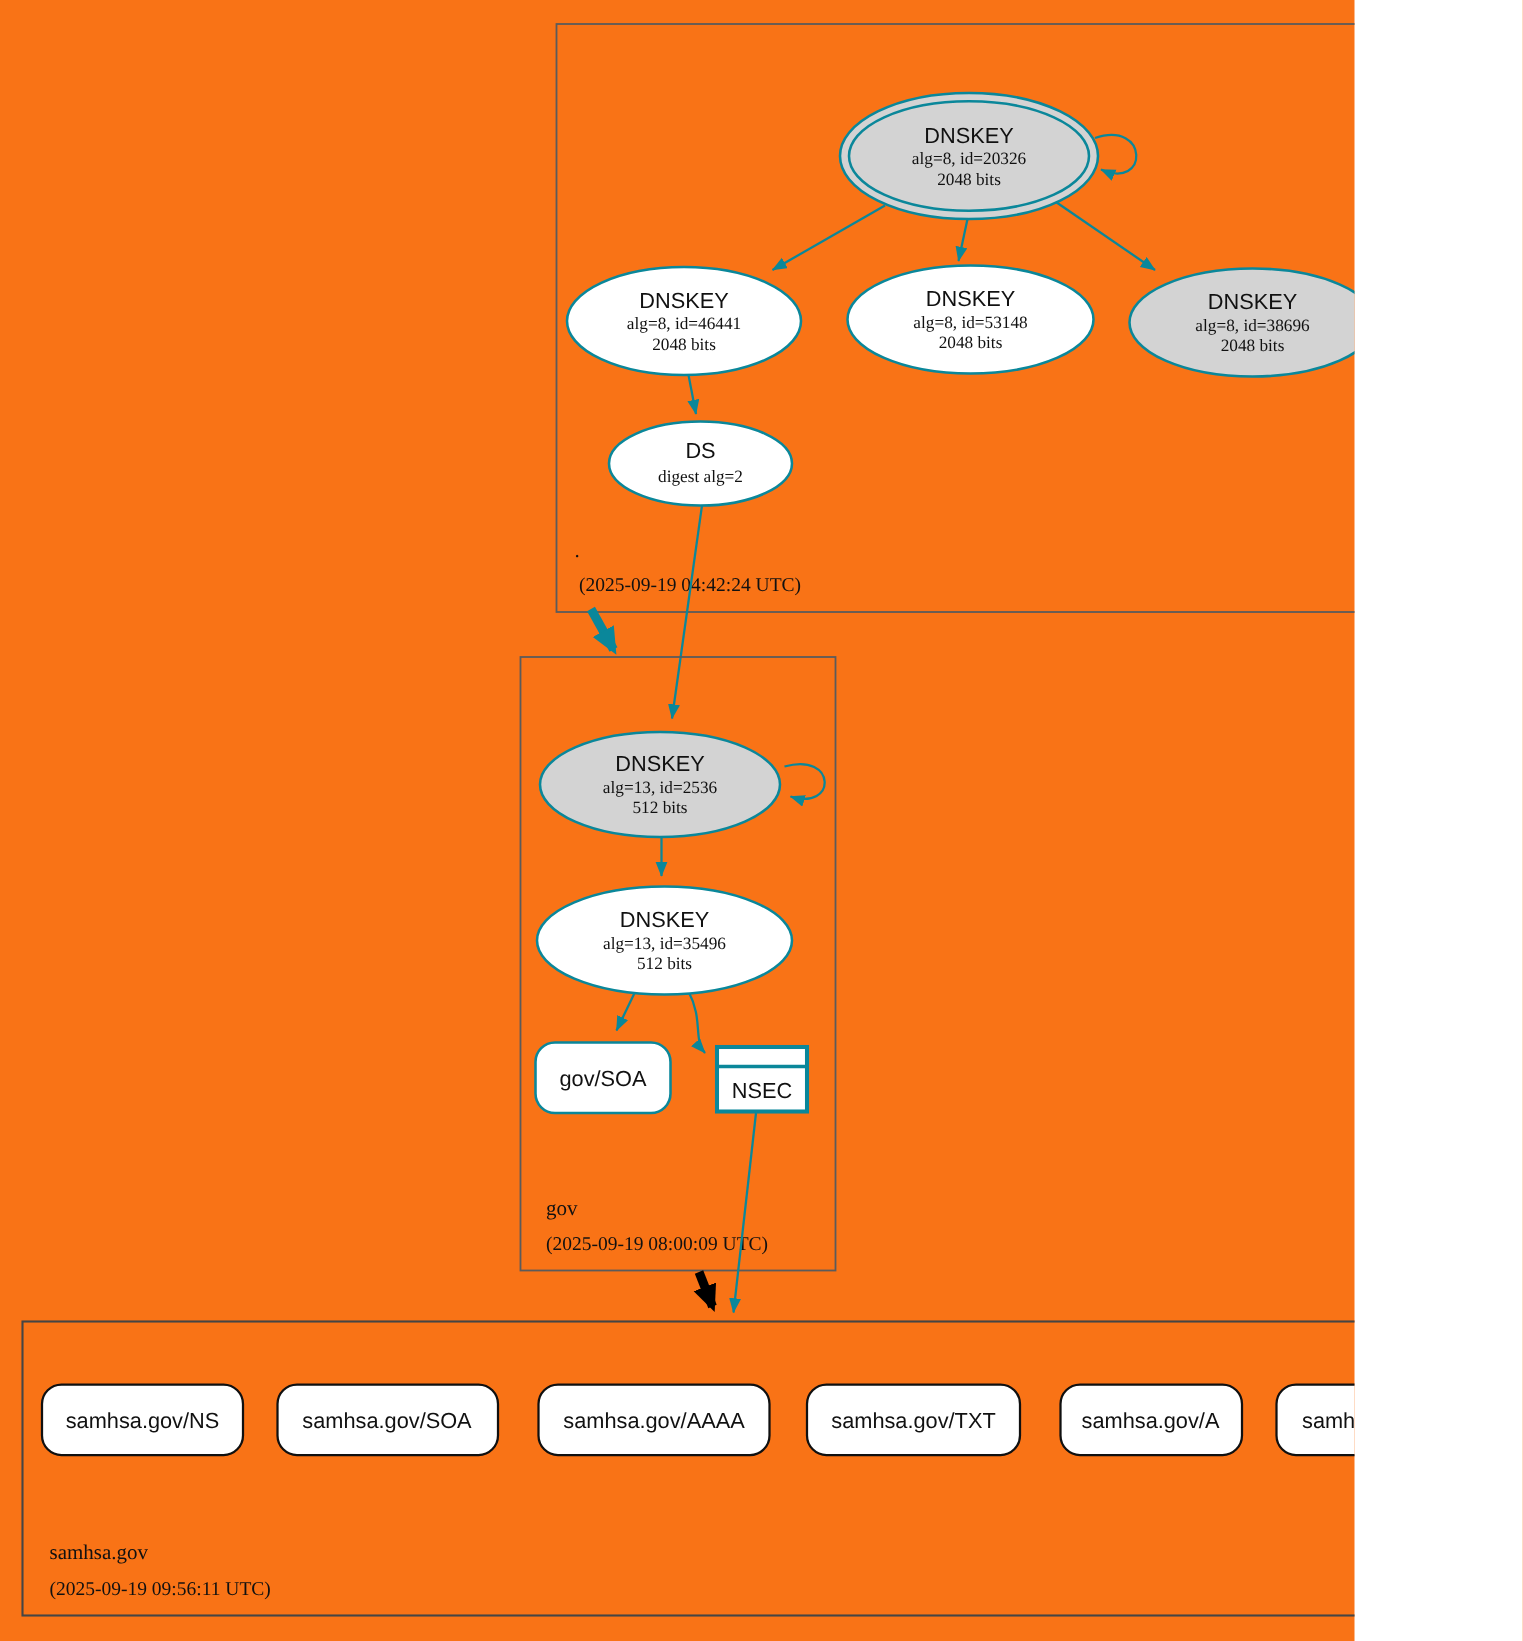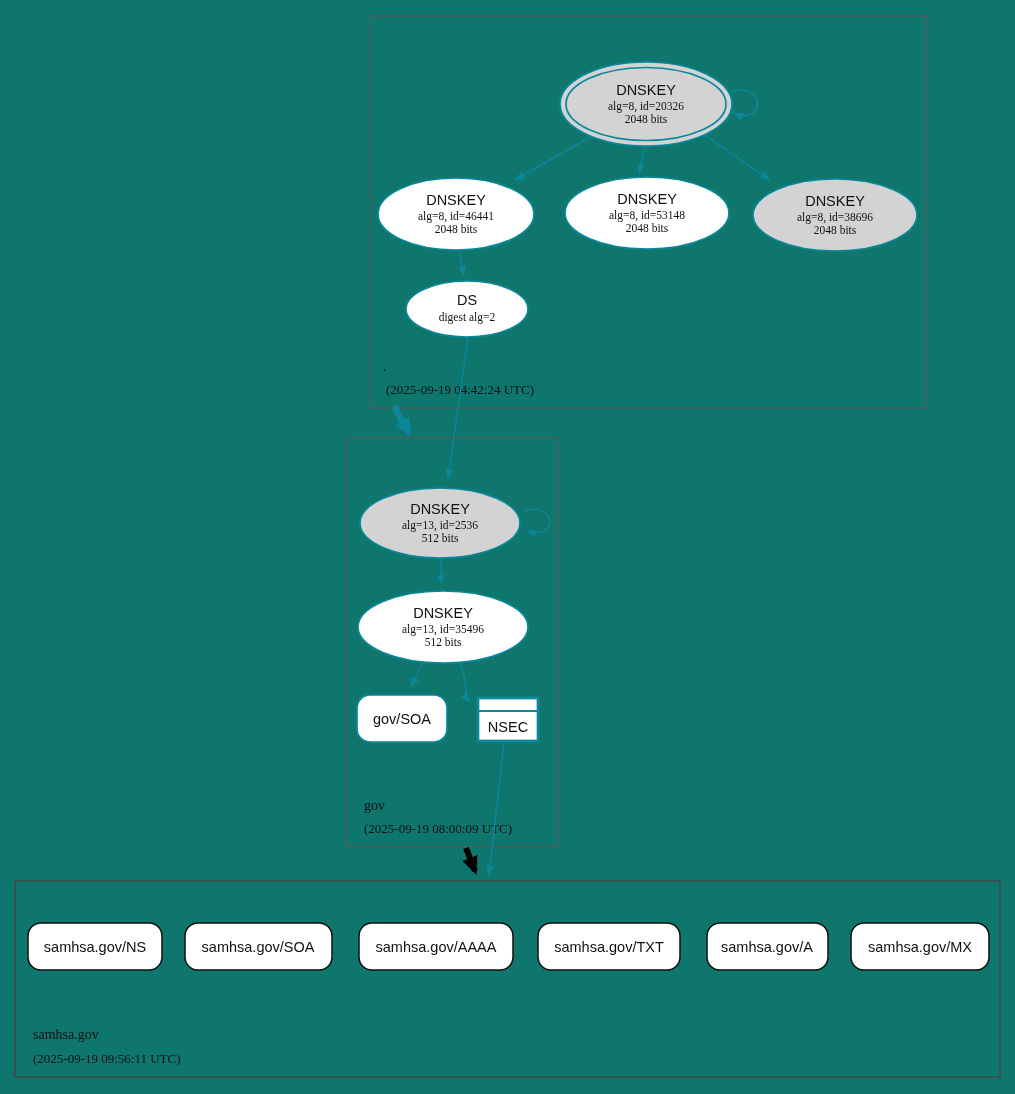--- a/index.html
+++ b/index.html
@@ -1,16 +1,16 @@
 <!DOCTYPE html>
 <html><head>
 <meta charset="utf-8">
 <style>
   html,body{margin:0;padding:0;background:#ffffff;}
-  .canvas{position:relative;width:1015px;height:1094px;background:#0f766e;overflow:hidden;}
+  .canvas{position:relative;width:903px;height:1094px;background:#f97316;overflow:hidden;}
   svg{display:block;}
   .zone-box{fill:none;stroke:#5b5b5b;stroke-width:1.2px;}
   .zone-box-bottom{fill:none;stroke:#454545;stroke-width:1.4px;}
   .ellipse-secure{fill:#ffffff;stroke:#0a879a;stroke-width:1.7px;}
   .ellipse-warn{fill:#d3d3d3;stroke:#0a879a;stroke-width:1.7px;}
   .ellipse-inner{fill:none;stroke:#0a879a;stroke-width:1.7px;}
   .edge{stroke:#0a879a;stroke-width:1.5px;fill:none;}
   .edge-thick{stroke:#0a879a;stroke-width:6px;fill:none;}
   .edge-thick-black{stroke:#000000;stroke-width:6px;fill:none;}
   .rr-rect{fill:#ffffff;stroke:#101010;stroke-width:1.5px;}

